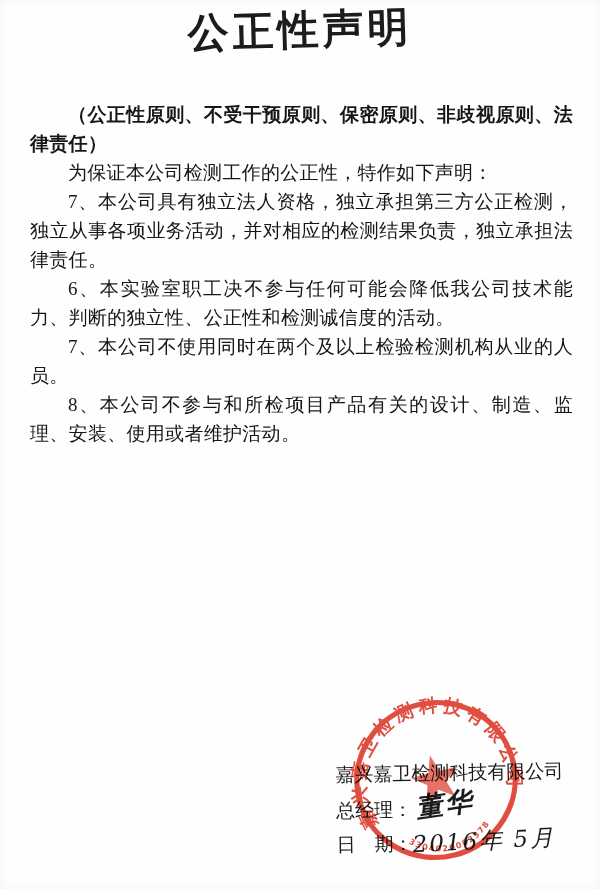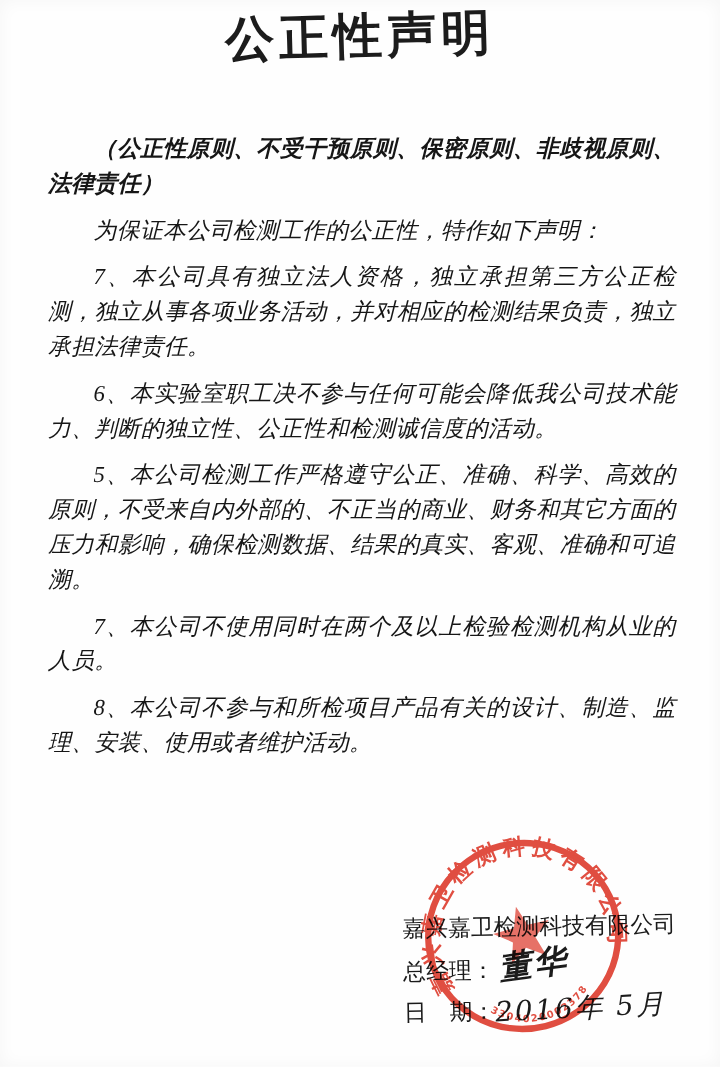--- a/index.html
+++ b/index.html
@@ -33,23 +33,22 @@
     position: absolute;
     top: 100px;
     left: 30px;
     width: 543px;
     font-size: 19px;
     line-height: 29px;
     text-align: justify;
     letter-spacing: 0.3px;
   }
   .para {
-    margin: 10px;
+    margin: 0;
     text-indent: 2em;
-    font-style: italic;
   }
   .para.bold {
     font-weight: bold;
   }
   .sig-block {
     position: absolute;
     left: 336px;
     top: 756px;
     width: 250px;
     font-size: 19px;
@@ -93,21 +92,20 @@
 
 <div class="page">
 
   <div class="doc-title">公正性声明</div>
 
   <div class="body-text">
     <p class="para bold">（公正性原则、不受干预原则、保密原则、非歧视原则、法律责任）</p>
     <p class="para">为保证本公司检测工作的公正性，特作如下声明：</p>
     <p class="para">7、本公司具有独立法人资格，独立承担第三方公正检测，独立从事各项业务活动，并对相应的检测结果负责，独立承担法律责任。</p>
     <p class="para">6、本实验室职工决不参与任何可能会降低我公司技术能力、判断的独立性、公正性和检测诚信度的活动。</p>
-    <p class="para">5、本公司检测工作严格遵守公正、准确、科学、高效的原则，不受来自内外部的、不正当的商业、财务和其它方面的压力和影响，确保检测数据、结果的真实、客观、准确和可追溯。</p>
     <p class="para">7、本公司不使用同时在两个及以上检验检测机构从业的人员。</p>
     <p class="para">8、本公司不参与和所检项目产品有关的设计、制造、监理、安装、使用或者维护活动。</p>
   </div>
 
   <div class="sig-block">
     <div class="sig-line">嘉兴嘉卫检测科技有限公司</div>
     <div class="sig-line">
       <span>总经理：</span><span class="hand sig-name">董华</span>
     </div>
     <div class="sig-line">

